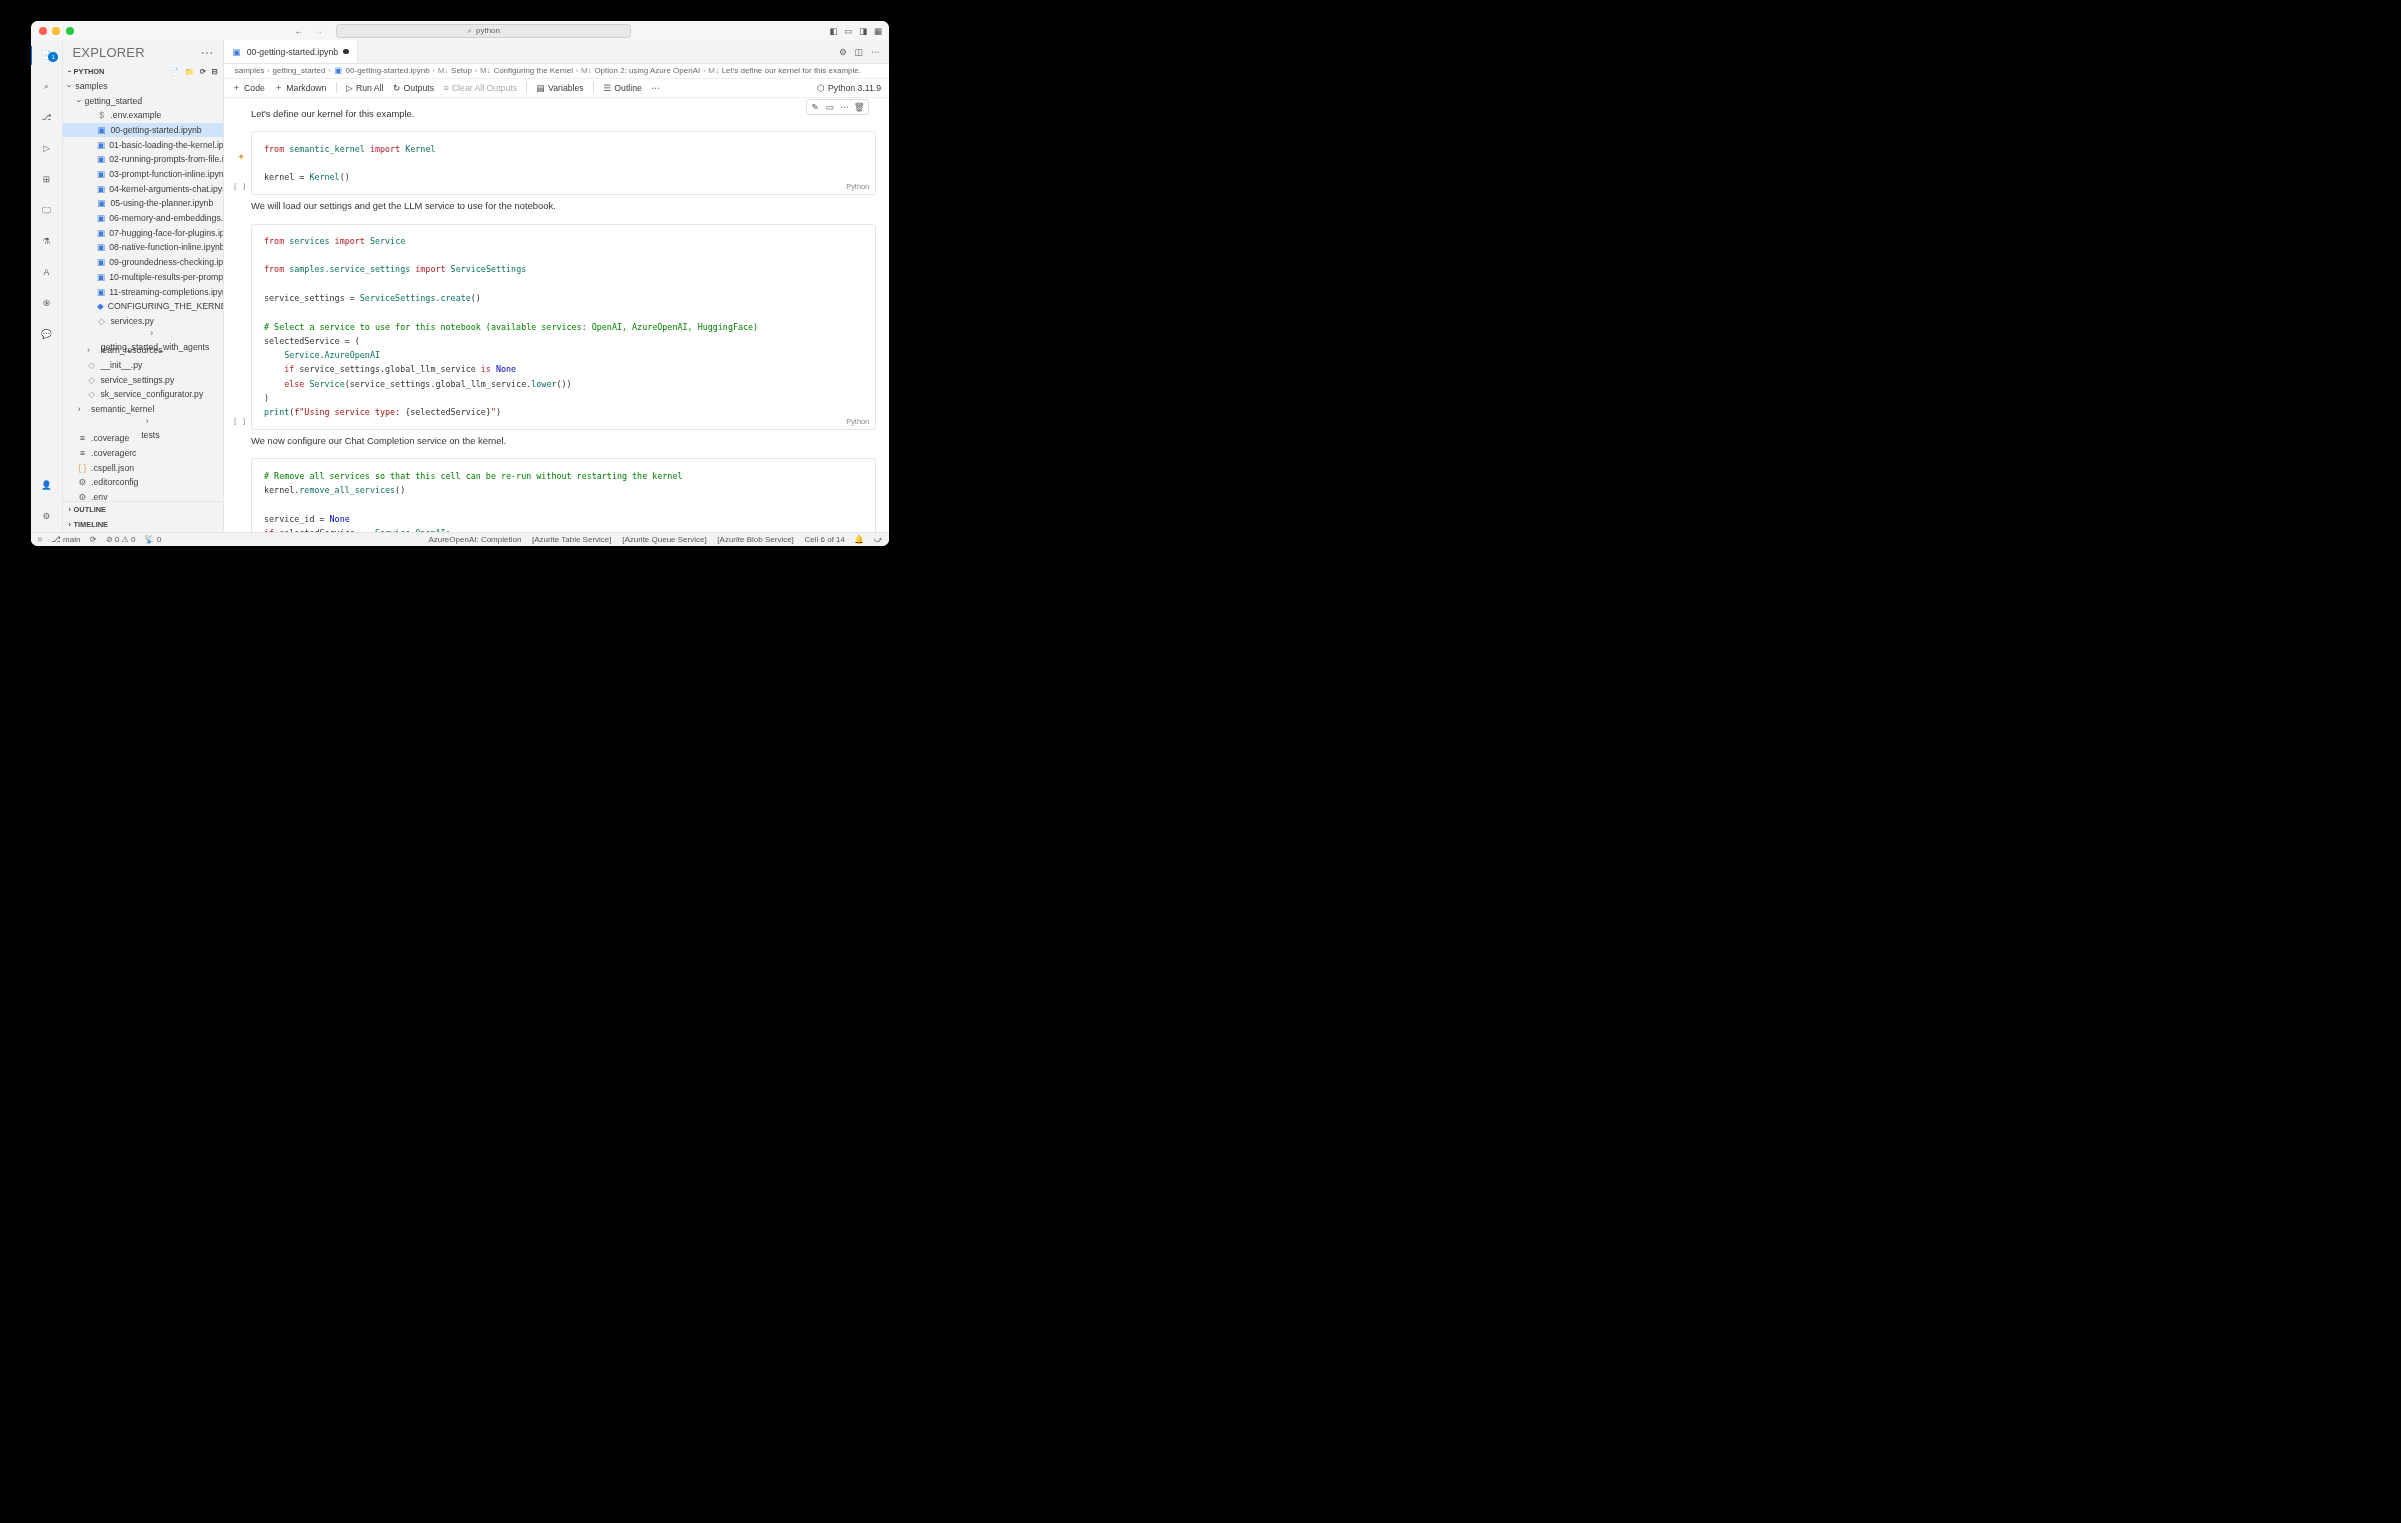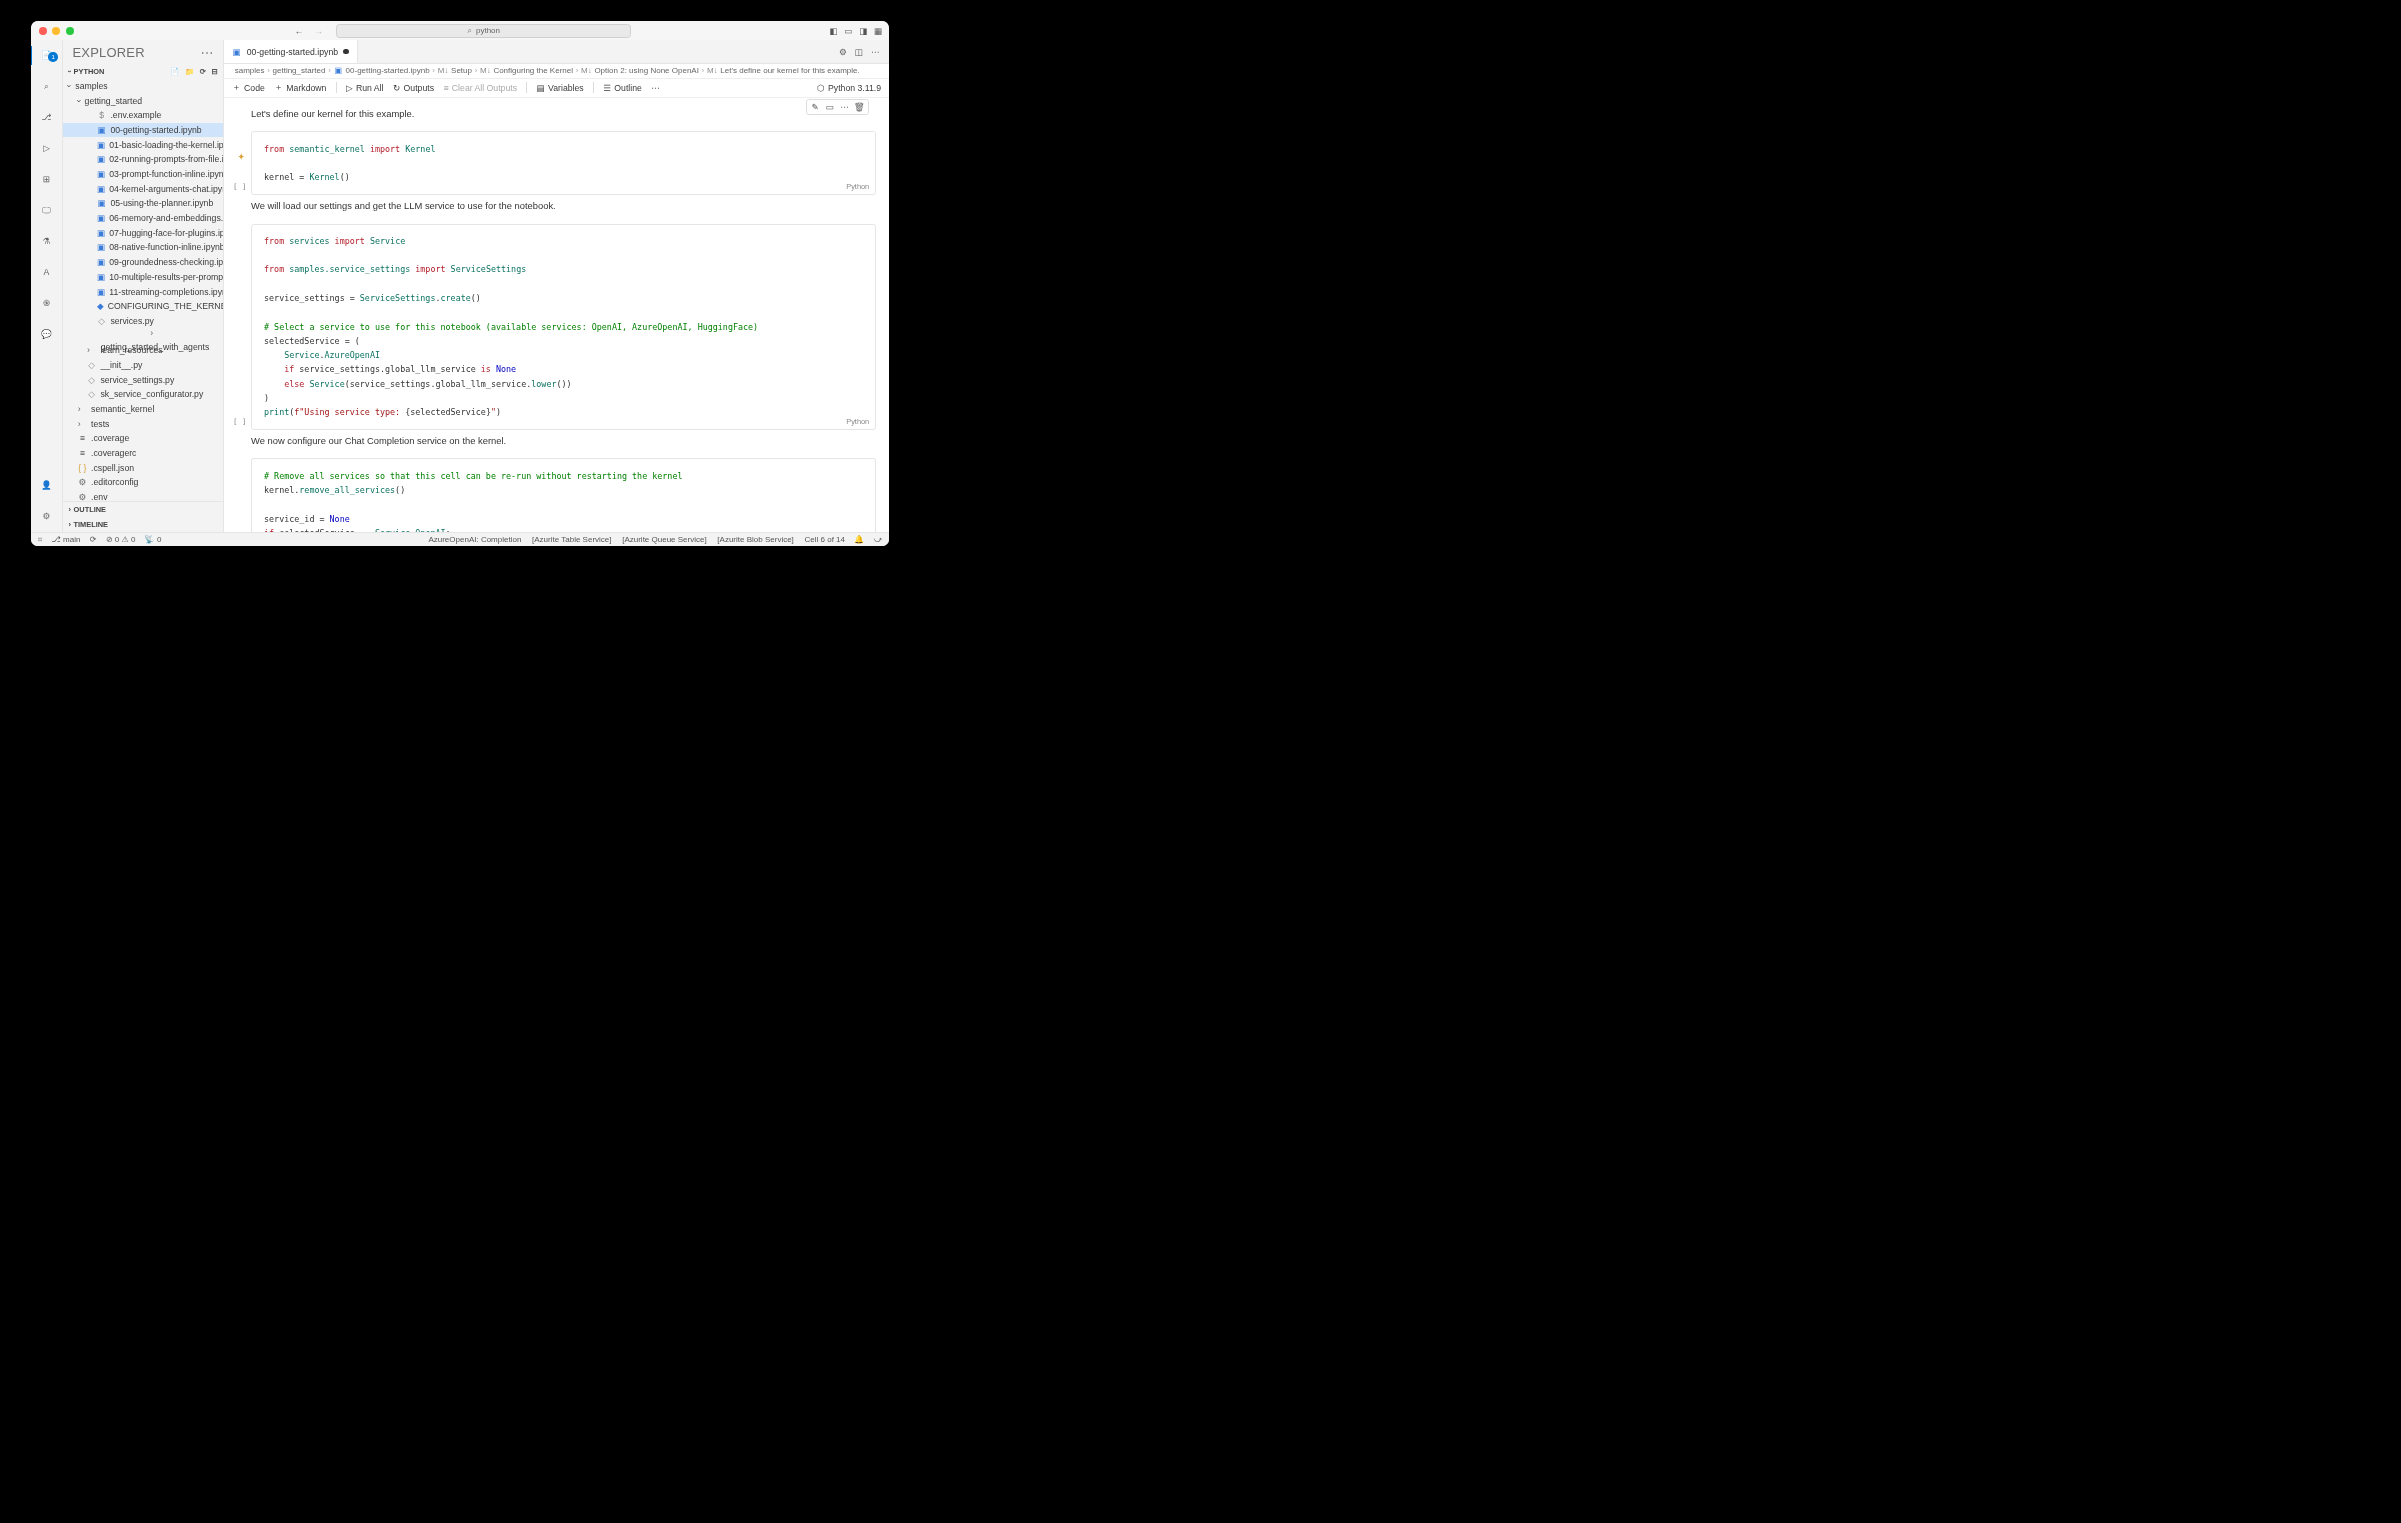--- a/index.html
+++ b/index.html
@@ -214,21 +214,21 @@
               <span>service_settings.py</span>
             </div>
             <div class="tree-row" style="padding-left: 24px;">
               <span class="tree-ico py">◇</span>
               <span>sk_service_configurator.py</span>
             </div>
             <div class="tree-row" style="padding-left: 14.7px;">
               <span class="tree-ico chev"><span class="chev right"></span></span>
               <span>semantic_kernel</span>
             </div>
-            <div class="tree-row" style="padding-left: 14.7px;">
+            <div class="tree-row" style="padding-left: 14.7px; flex-direction: column;">
               <span class="tree-ico chev"><span class="chev right"></span></span>
               <span>tests</span>
             </div>
             <div class="tree-row" style="padding-left: 14.7px;">
               <span class="tree-ico txt">≡</span>
               <span>.coverage</span>
             </div>
             <div class="tree-row" style="padding-left: 14.7px;">
               <span class="tree-ico txt">≡</span>
               <span>.coveragerc</span>
@@ -281,21 +281,21 @@
           <span class="tree-ico nb">▣ </span>
           <span>00-getting-started.ipynb</span>
           <span class="sep">›</span>
           <span style="color: rgb(136, 136, 136);">M↓ </span>
           <span>Setup</span>
           <span class="sep">›</span>
           <span style="color: rgb(136, 136, 136);">M↓ </span>
           <span>Configuring the Kernel</span>
           <span class="sep">›</span>
           <span style="color: rgb(136, 136, 136);">M↓ </span>
-          <span>Option 2: using None OpenAI</span>
+          <span>Option 2: using Azure OpenAI</span>
           <span class="sep">›</span>
           <span style="color: rgb(136, 136, 136);">M↓ </span>
           <span>Let's define our kernel for this example.</span>
         </div>
 
       <div class="nbtoolbar">
         <span class="tb">＋ <span>Code</span></span>
         <span class="tb">＋ <span>Markdown</span></span>
         <span class="divider"></span>
         <span class="tb">▷ <span>Run All</span></span>

